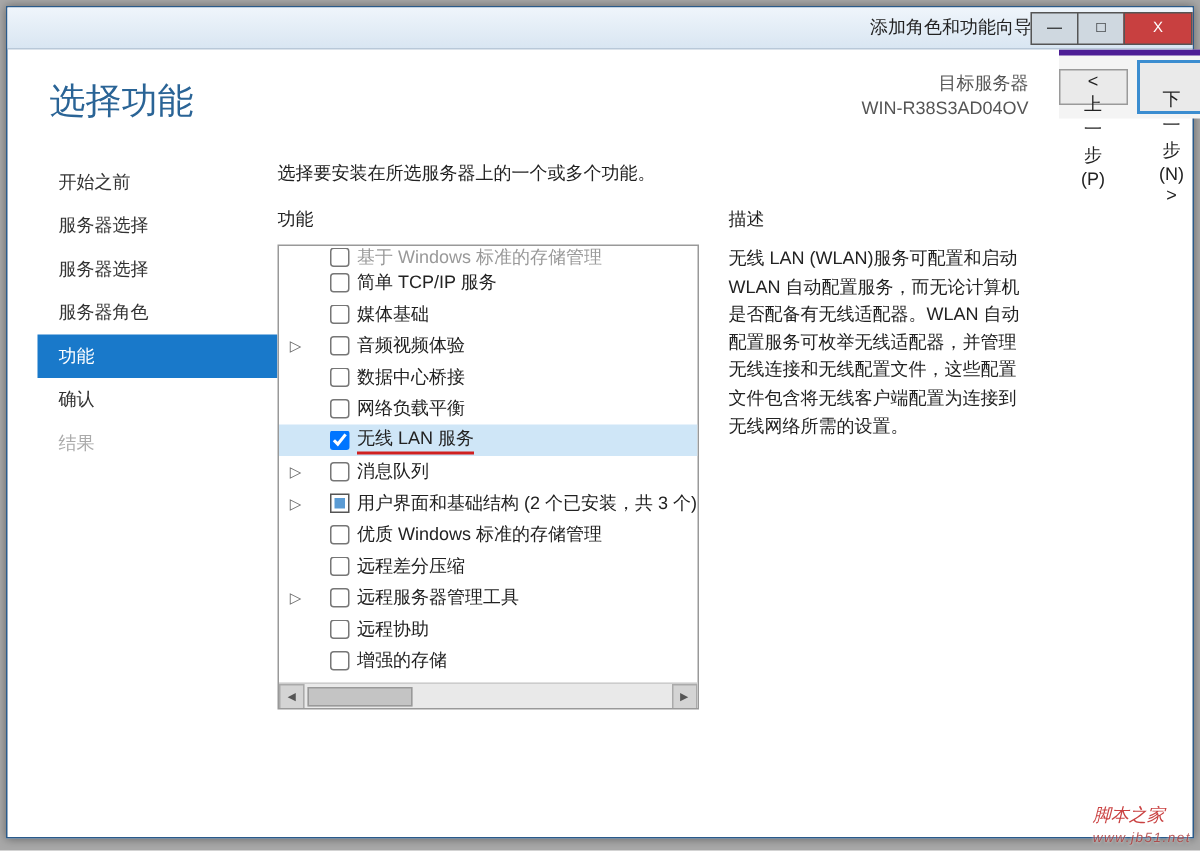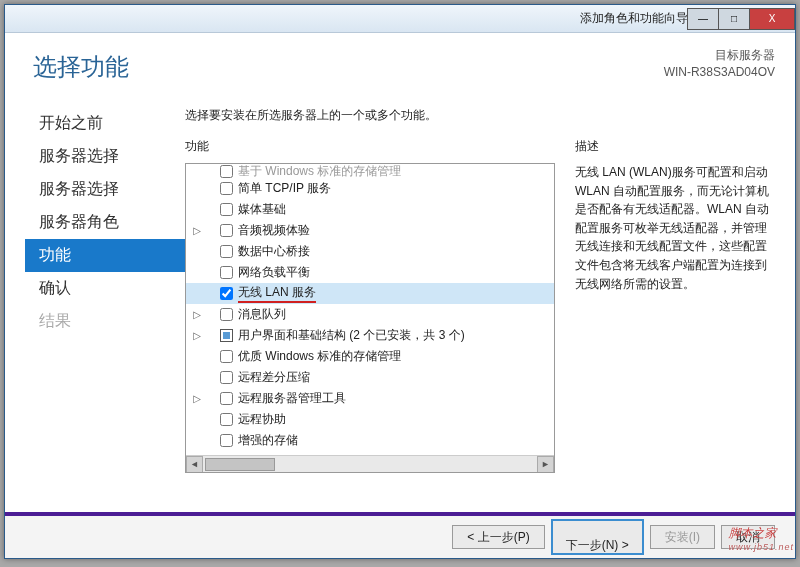--- a/index.html
+++ b/index.html
@@ -5,28 +5,28 @@
 *{box-sizing:border-box;margin:0;padding:0;font-family:"Microsoft YaHei","Segoe UI",sans-serif;font-size:12px}
 body{background:#a8a8a8;width:800px;height:567px;overflow:hidden;position:relative}
 .window{position:absolute;left:4px;top:4px;width:792px;height:555px;background:#fff;border:1px solid #2a5a8a;box-shadow:0 0 6px rgba(0,0,0,.4)}
 .titlebar{height:28px;background:linear-gradient(#eff5fb,#d9e6f2);border-bottom:1px solid #b8c8d8;display:flex;align-items:center;position:relative}
 .title-icon{width:24px;height:24px;margin-left:4px}
 .title-text{flex:1;text-align:right;font-size:12px;color:#222}
 .win-btns{display:flex;height:22px}
 .win-btn{width:32px;height:22px;border:1px solid #555;display:flex;align-items:center;justify-content:center;font-size:10px;margin-left:-1px}
 .win-min,.win-max{background:#cfd8e0}
 .win-close{background:#c84040;color:#fff;width:46px}
-.content{display:flex;height:calc(100% - 28px);flex-direction:column}
+.content{display:flex;height:calc(100% - 28px);flex-direction:row}
 .upper{display:flex;flex:1;padding:14px 20px 0 20px}
 .heading-area{padding:4px 8px 18px 8px}
 .heading{font-size:24px;font-weight:300;color:#2a6496}
 .meta{text-align:right;font-size:11px;color:#555;line-height:1.4}
 .body{display:flex;flex:1}
 .sidebar{width:160px;padding-top:6px}
-.sb-item{padding:6px 14px;font-size:16px;color:#333;cursor:pointer}
+.sb-item{padding:6px 14px;font-size:12px;color:#333;cursor:pointer}
 .sb-item.active{background:#1979ca;color:#fff}
 .sb-item.disabled{color:#aaa}
 .main{flex:1;display:flex;flex-direction:column}
 .instruction{font-size:12px;color:#222;margin:6px 0 14px 0}
 .cols{display:flex;gap:20px;flex:1}
 .features-col{flex:1;display:flex;flex-direction:column}
 .col-label{font-size:12px;color:#222;margin-bottom:8px}
 .listbox{border:1px solid #999;height:310px;overflow:hidden;position:relative;background:#fff}
 .list-inner{overflow:hidden;height:calc(100% - 18px)}
 .feat{display:flex;align-items:center;height:21px;padding-left:4px;font-size:12px;color:#222;white-space:nowrap}
@@ -40,21 +40,21 @@
 .hscroll{position:absolute;bottom:0;left:0;right:0;height:17px;background:#e9e9e9;border-top:1px solid #ccc;display:flex;align-items:center}
 .hscroll .arrow{width:17px;height:17px;background:#d4d4d4;border:1px solid #aaa;display:flex;align-items:center;justify-content:center;font-size:9px;color:#555}
 .hscroll .track{flex:1;position:relative;height:17px}
 .hscroll .thumb{position:absolute;left:2px;top:2px;width:70px;height:13px;background:#c4c4c4;border:1px solid #999}
 .desc-col{width:200px}
 .desc-text{font-size:12px;color:#222;line-height:1.55}
 .footer{height:46px;border-top:4px solid #4c1d95;display:flex;align-items:center;justify-content:flex-end;padding-right:20px;gap:6px;background:#f4f4f4}
 .btn{height:24px;padding:0 14px;background:#eaeaea;border:1px solid #9a9a9a;font-size:12px;color:#222;cursor:pointer}
 .btn.primary{border:2px solid #3b8dd0;padding:16px 13px}
 .btn.disabled{color:#9a9a9a;cursor:default}
-.watermark{position:absolute;right:6px;bottom:15px;font-size:20px;color:#c02020;font-style:italic;font-family:"STKaiti","KaiTi",serif;opacity:.85;text-shadow:0 0 2px #fff}
+.watermark{position:absolute;right:6px;bottom:4px;font-size:20px;color:#c02020;font-style:italic;font-family:"STKaiti","KaiTi",serif;opacity:.85;text-shadow:0 0 2px #fff}
 .watermark small{display:block;font-size:9px;color:#b04040;text-align:center;letter-spacing:1px}
 </style>
 </head>
 <body>
 
 <div class="window">
   <div class="titlebar">
     <div class="title-icon"></div>
     <div class="title-text">添加角色和功能向导</div>
     <div class="win-btns">

